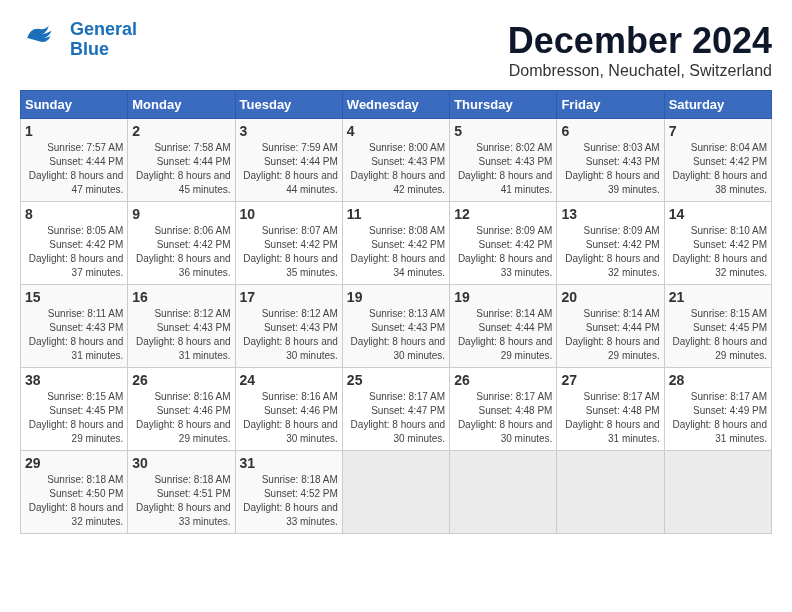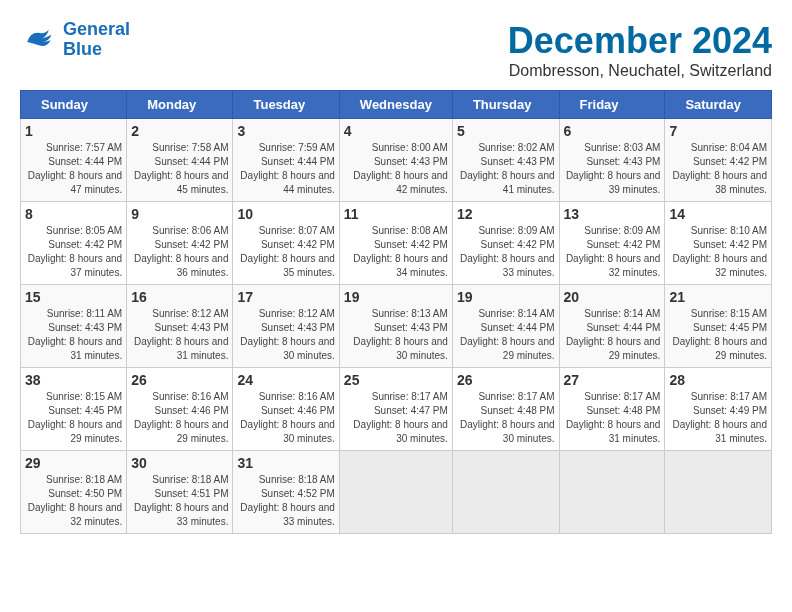--- a/index.html
+++ b/index.html
@@ -11,57 +11,57 @@
       padding: 20px;
     }
     .header-area {
       display: flex;
       justify-content: space-between;
       align-items: flex-start;
       margin-bottom: 10px;
     }
     .logo {
       display: flex;
-      align-items: flex-end;
-      gap: 7px;
+      align-items: flex-start;
+      gap: 14px;
     }
     .logo-text {
       font-size: 18px;
       font-weight: bold;
       color: #333;
       line-height: 1.1;
     }
     .logo-text span {
       color: #1a6fba;
     }
     .logo-bird {
       width: 36px;
       height: 36px;
     }
     .title-block {
       text-align: right;
     }
     .month-title {
       font-size: 36px;
       font-weight: bold;
-      color: #0369a1;
+      color: #0f172a;
     }
     .location-title {
       font-size: 16px;
       color: #333;
     }
     table {
       width: 100%;
       border-collapse: collapse;
       font-size: 11px;
     }
     thead tr th {
       background-color: #3a6bbf;
       color: #fff;
-      padding: 6px 20px;
+      padding: 6px 4px;
       text-align: left;
       font-size: 13px;
       font-weight: bold;
       border: 1px solid #2a5baf;
     }
     tbody tr td {
       border: 1px solid #ccc;
       vertical-align: top;
       padding: 4px;
       width: 107px;

